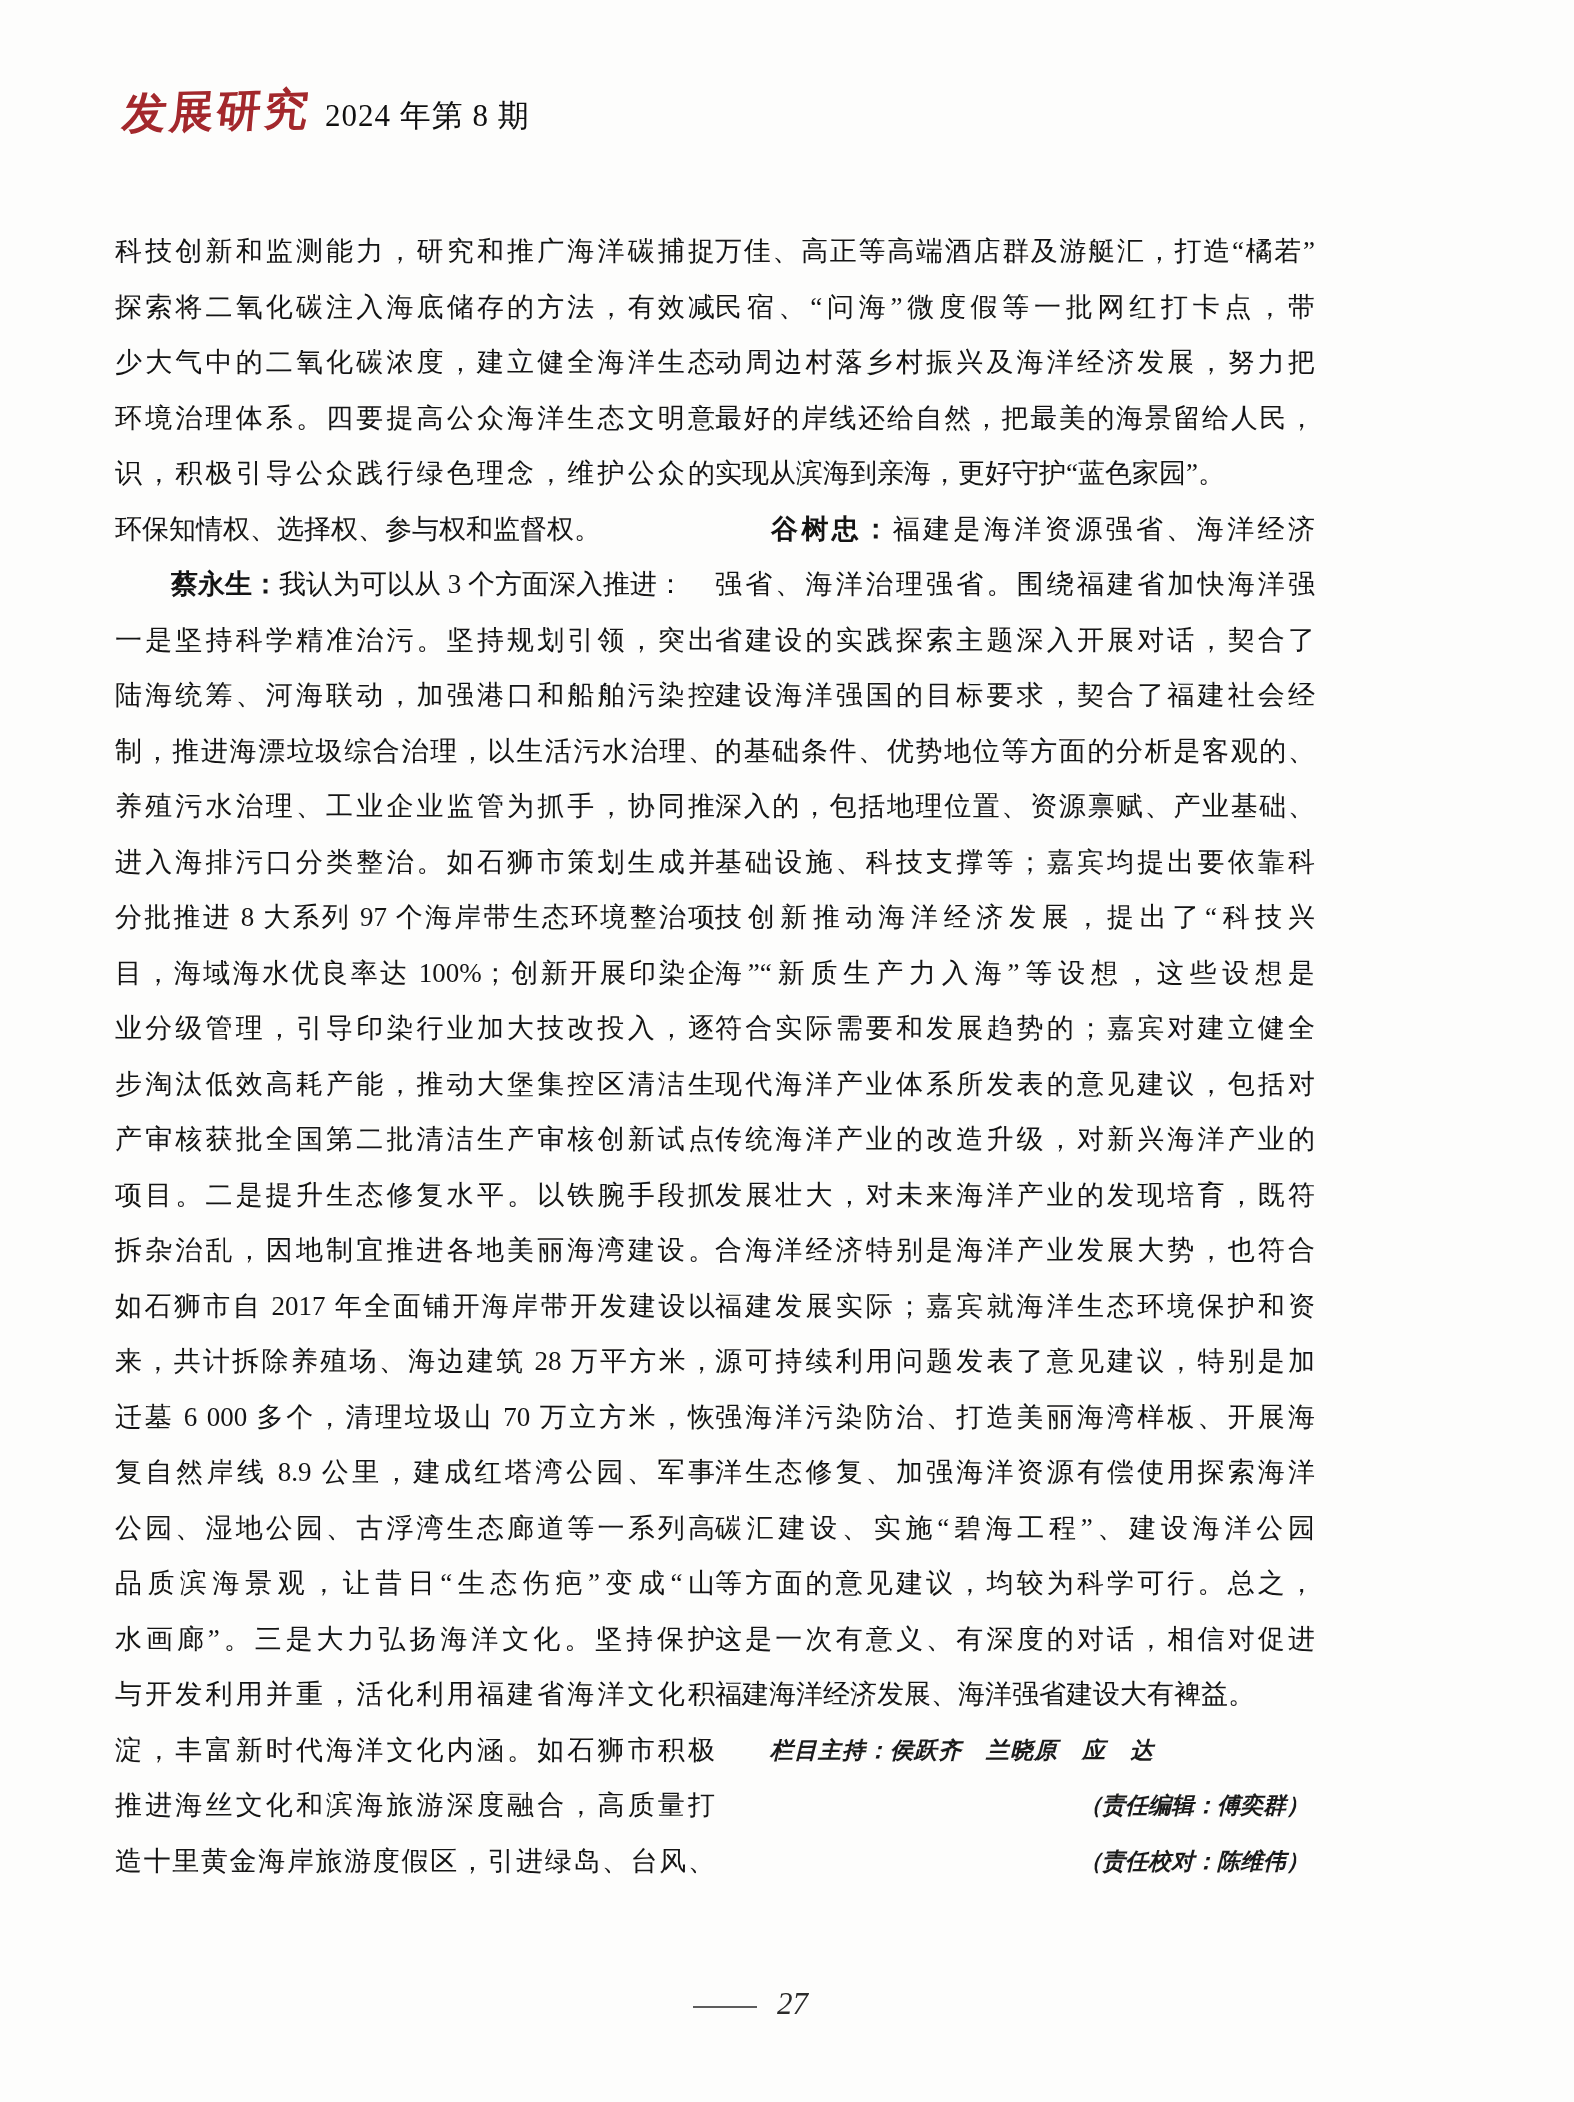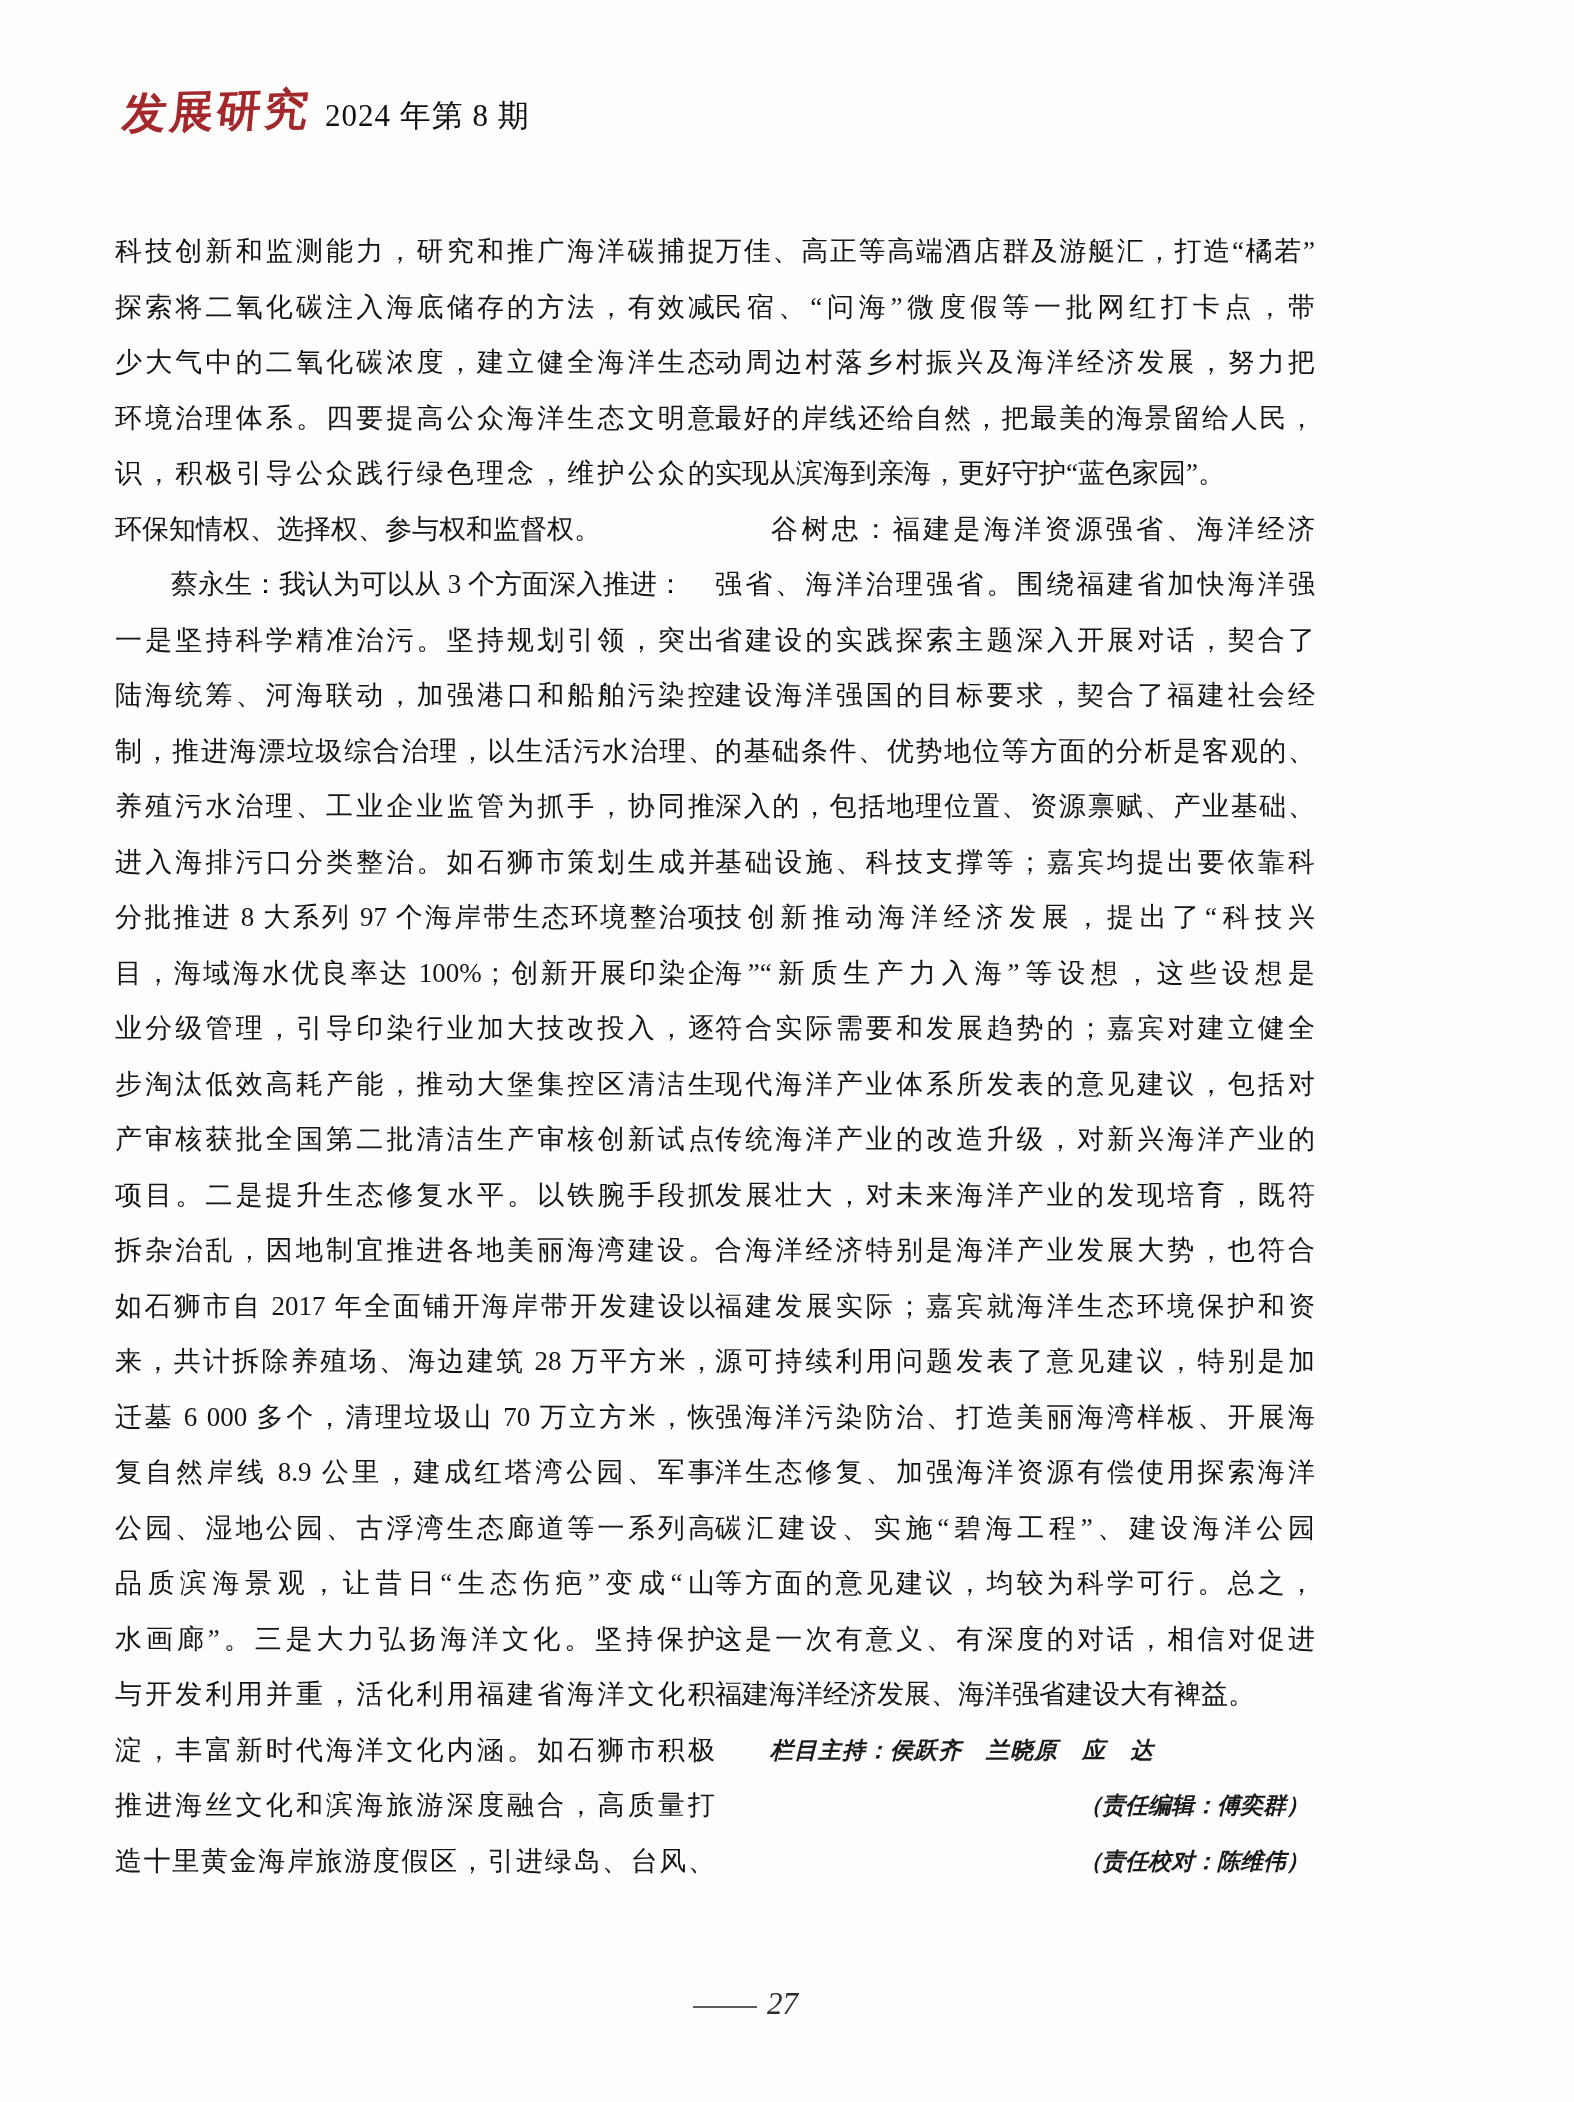--- a/index.html
+++ b/index.html
@@ -20,30 +20,30 @@
   
   .columns{position:absolute;left:115px;top:224px;display:flex;}
   .col{width:600px;}
   .line{
     width:600px;height:var(--lh);line-height:var(--lh);
     font-size:27px;overflow:hidden;
     text-align:justify;text-align-last:justify;
   }
   .line.end{text-align-last:left;}
   .line.indent{text-indent:56px;}
-  .line .speaker{font-weight:normal;}
+  .line .speaker{font-weight:bold;}
   
   .colo{
     height:var(--lh);line-height:var(--lh);font-size:23px;overflow:hidden;
     font-style:italic;font-weight:bold;color:#1a1a1a;
   }
   .colo.host{padding-left:55px;letter-spacing:1px;}
   .colo.credit{text-align:right;padding-right:6px;}
   
-  .footer{position:absolute;left:693px;top:1986px;display:flex;align-items:center;gap:10px;}
+  .footer{position:absolute;left:693px;top:1986px;display:flex;align-items:center;gap:20px;}
   .rule{width:64px;height:2px;background:#5d5d5d;margin-top:6px;}
   .pageno{font-size:31px;font-style:italic;color:#2a2a2a;}
 </style>
 </head>
 <body>
 
 <div class="page">
 
   <div class="header">
     <span class="logo">发展研究</span>

